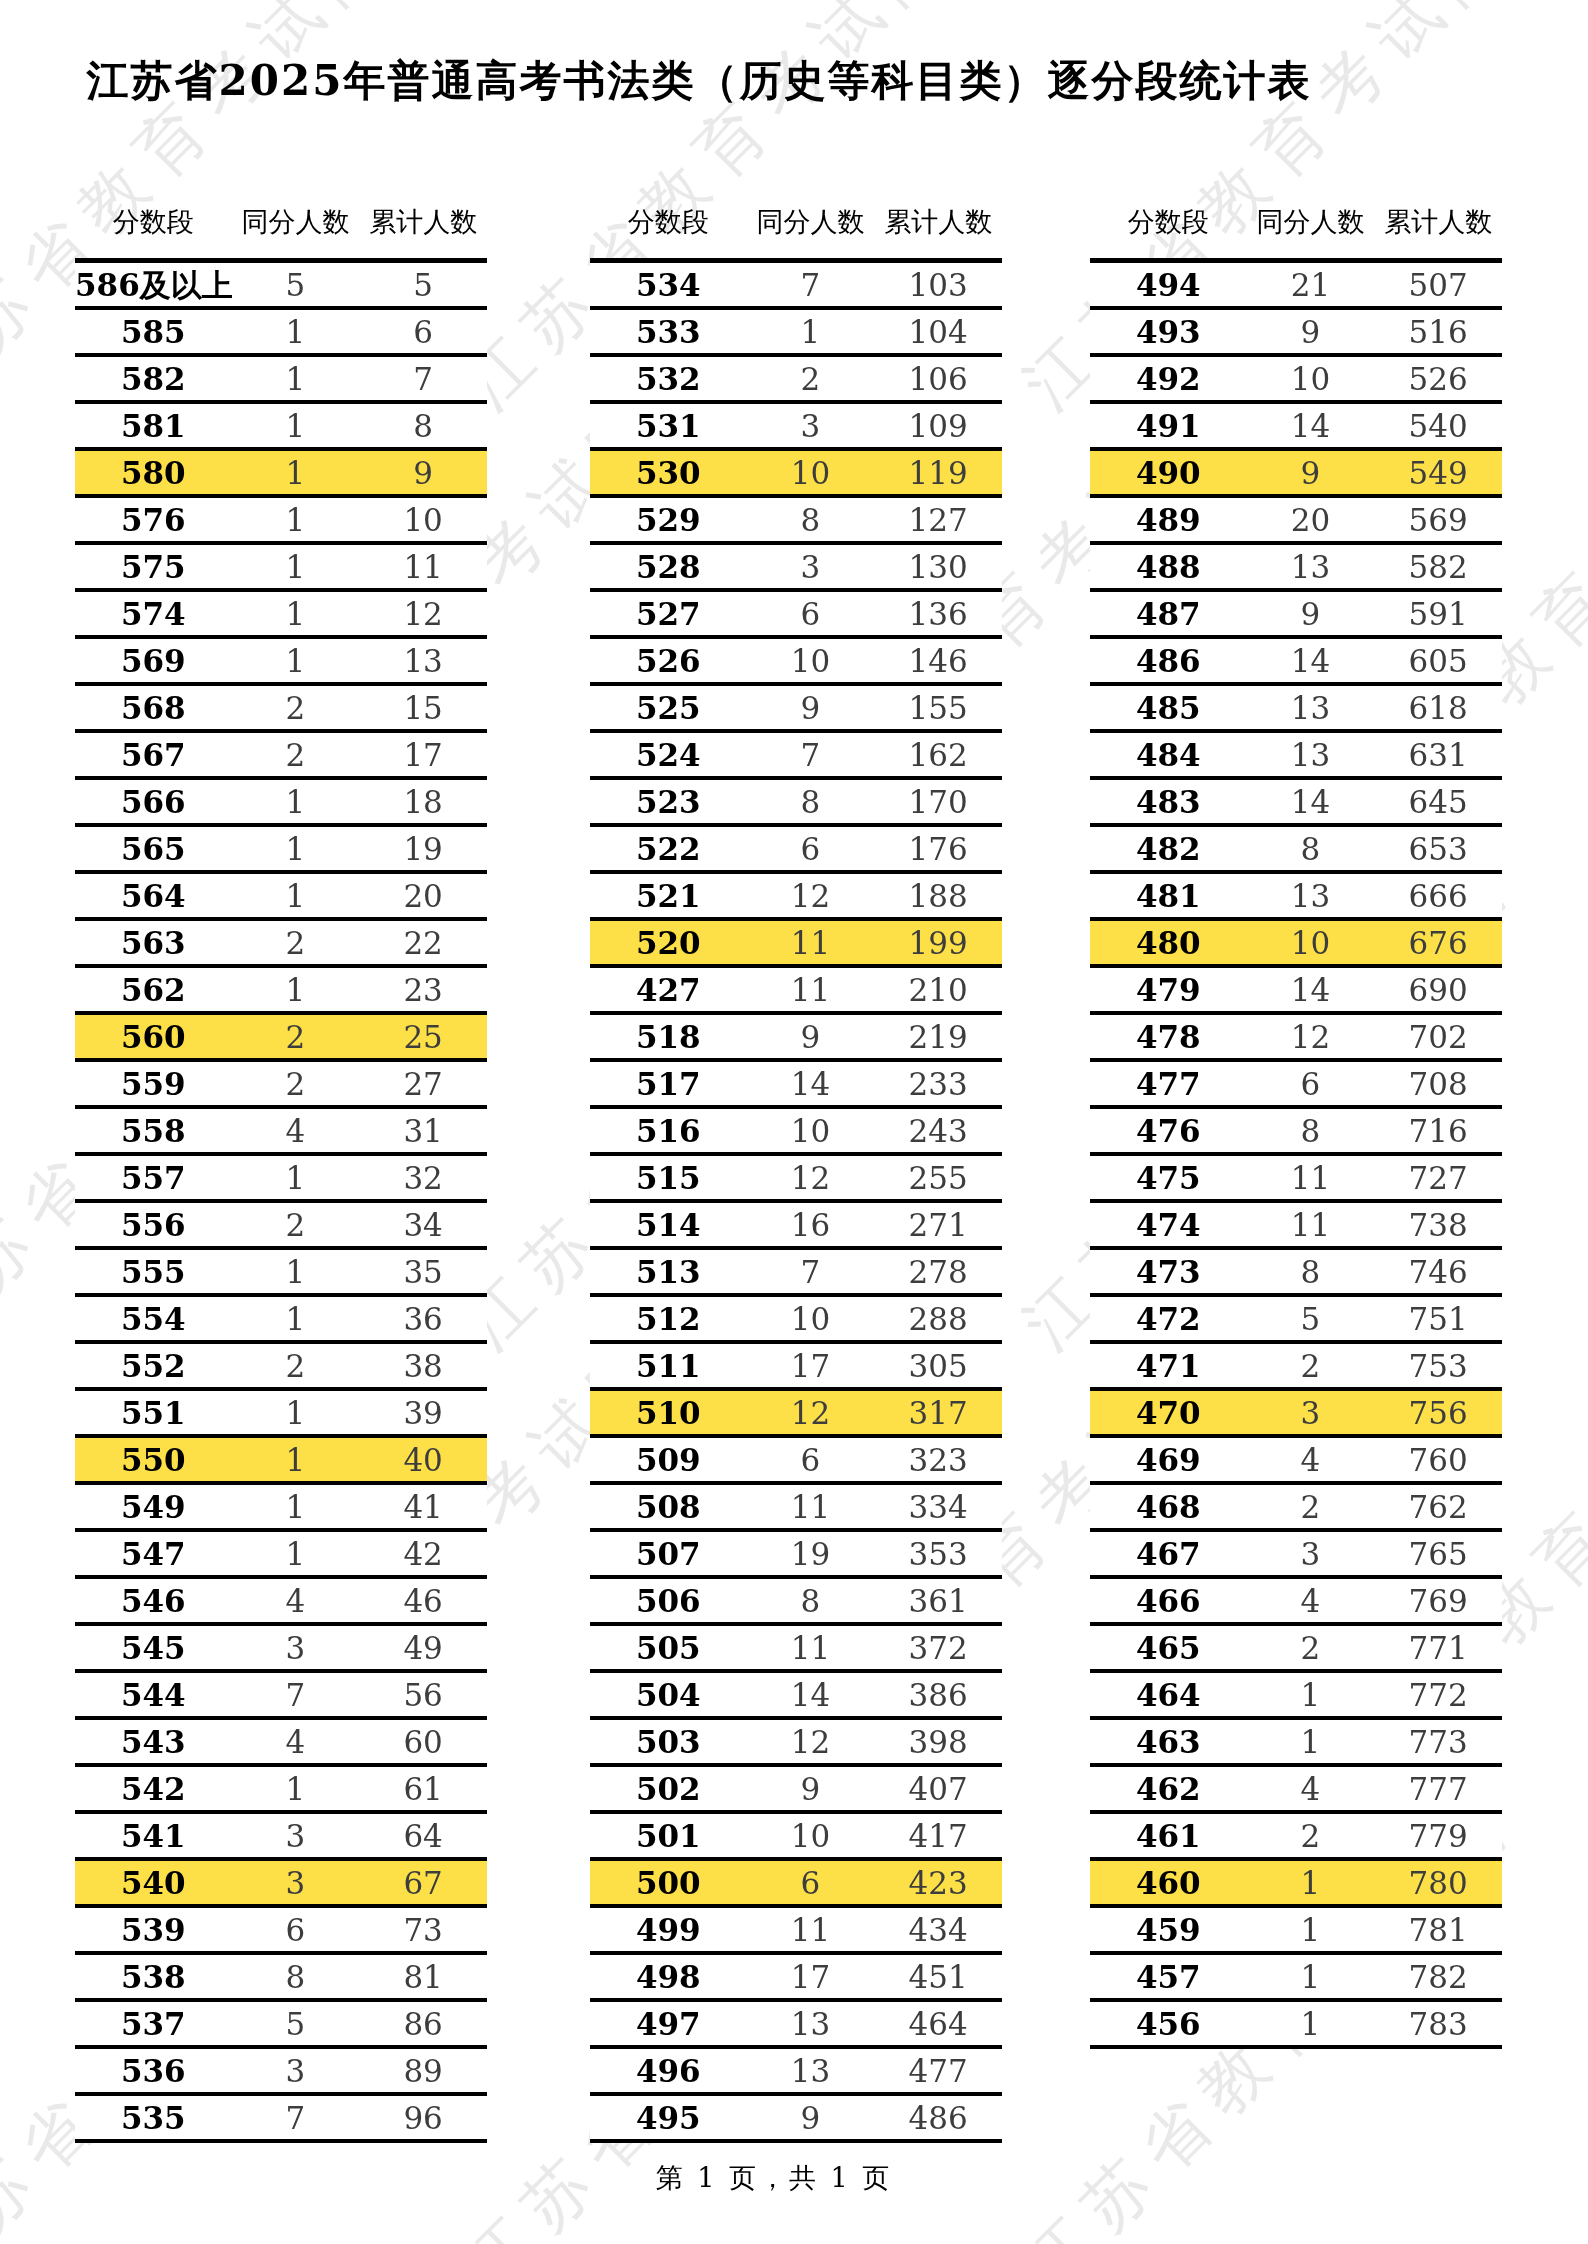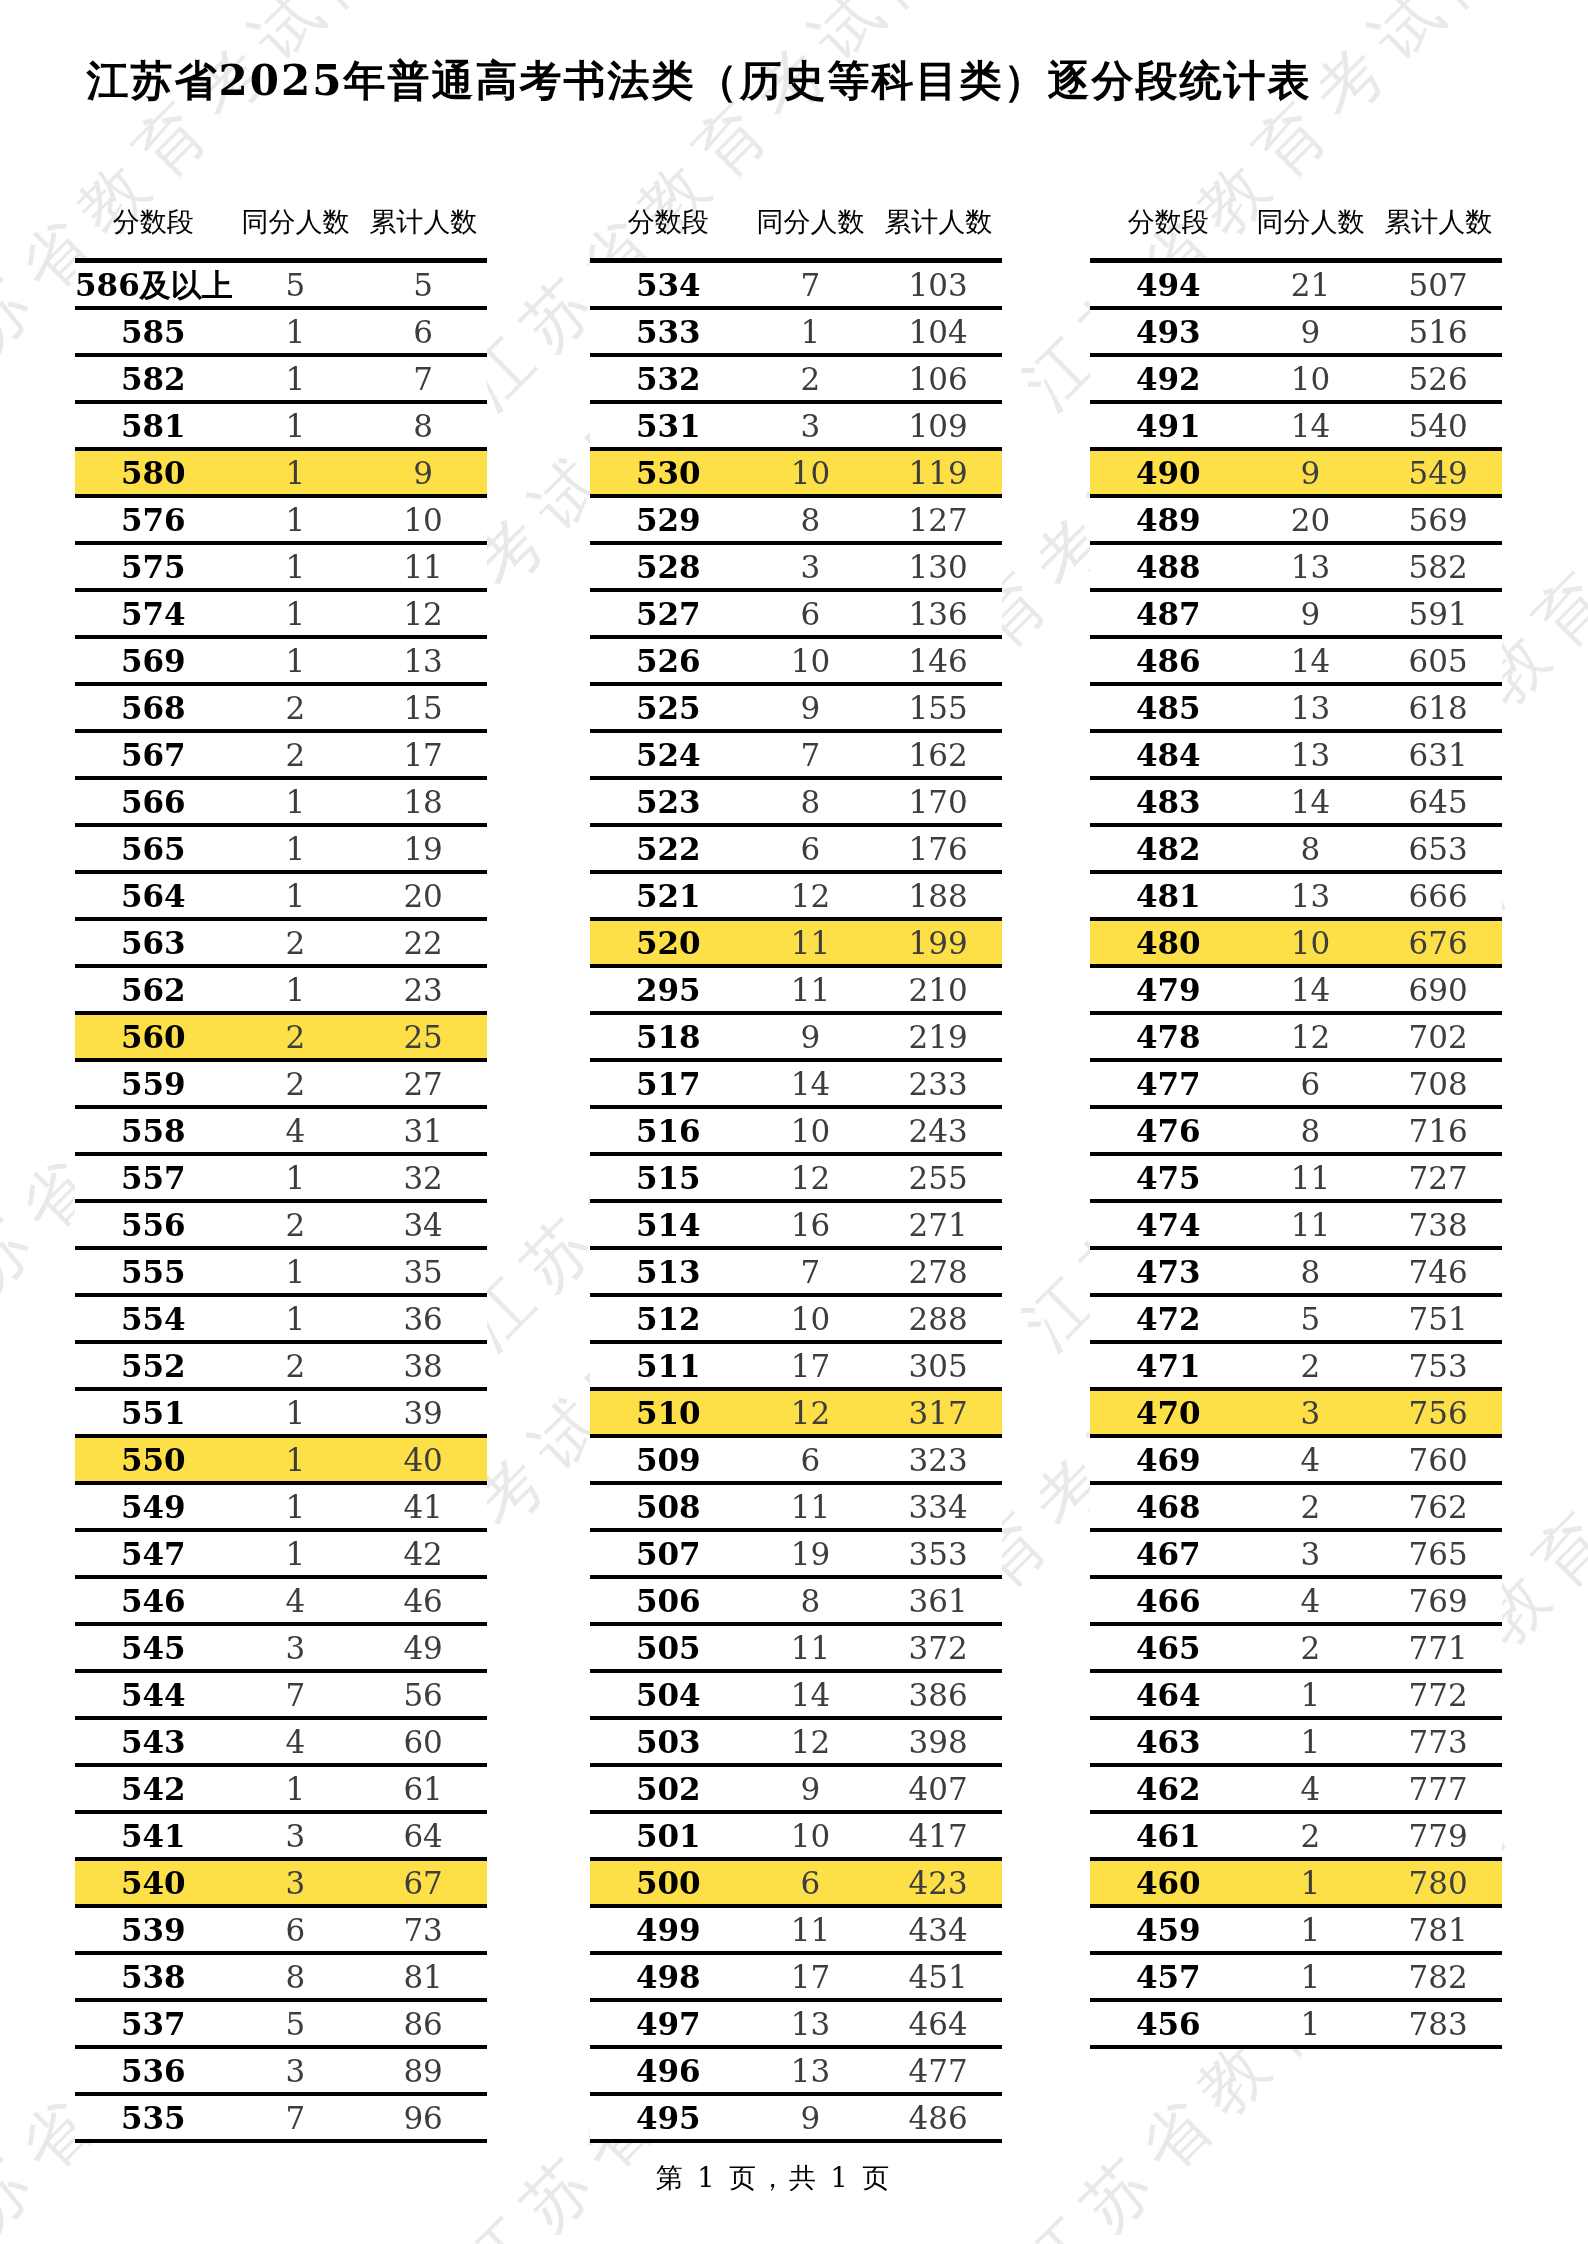--- a/index.html
+++ b/index.html
@@ -380,21 +380,21 @@
           <div class="td c0">521</div>
           <div class="td c1">12</div>
           <div class="td c2">188</div>
         </div>
         <div class="tr shaded">
           <div class="td c0">520</div>
           <div class="td c1">11</div>
           <div class="td c2">199</div>
         </div>
         <div class="tr">
-          <div class="td c0">295</div>
+          <div class="td c0">427</div>
           <div class="td c1">11</div>
           <div class="td c2">210</div>
         </div>
         <div class="tr">
           <div class="td c0">518</div>
           <div class="td c1">9</div>
           <div class="td c2">219</div>
         </div>
         <div class="tr">
           <div class="td c0">517</div>

